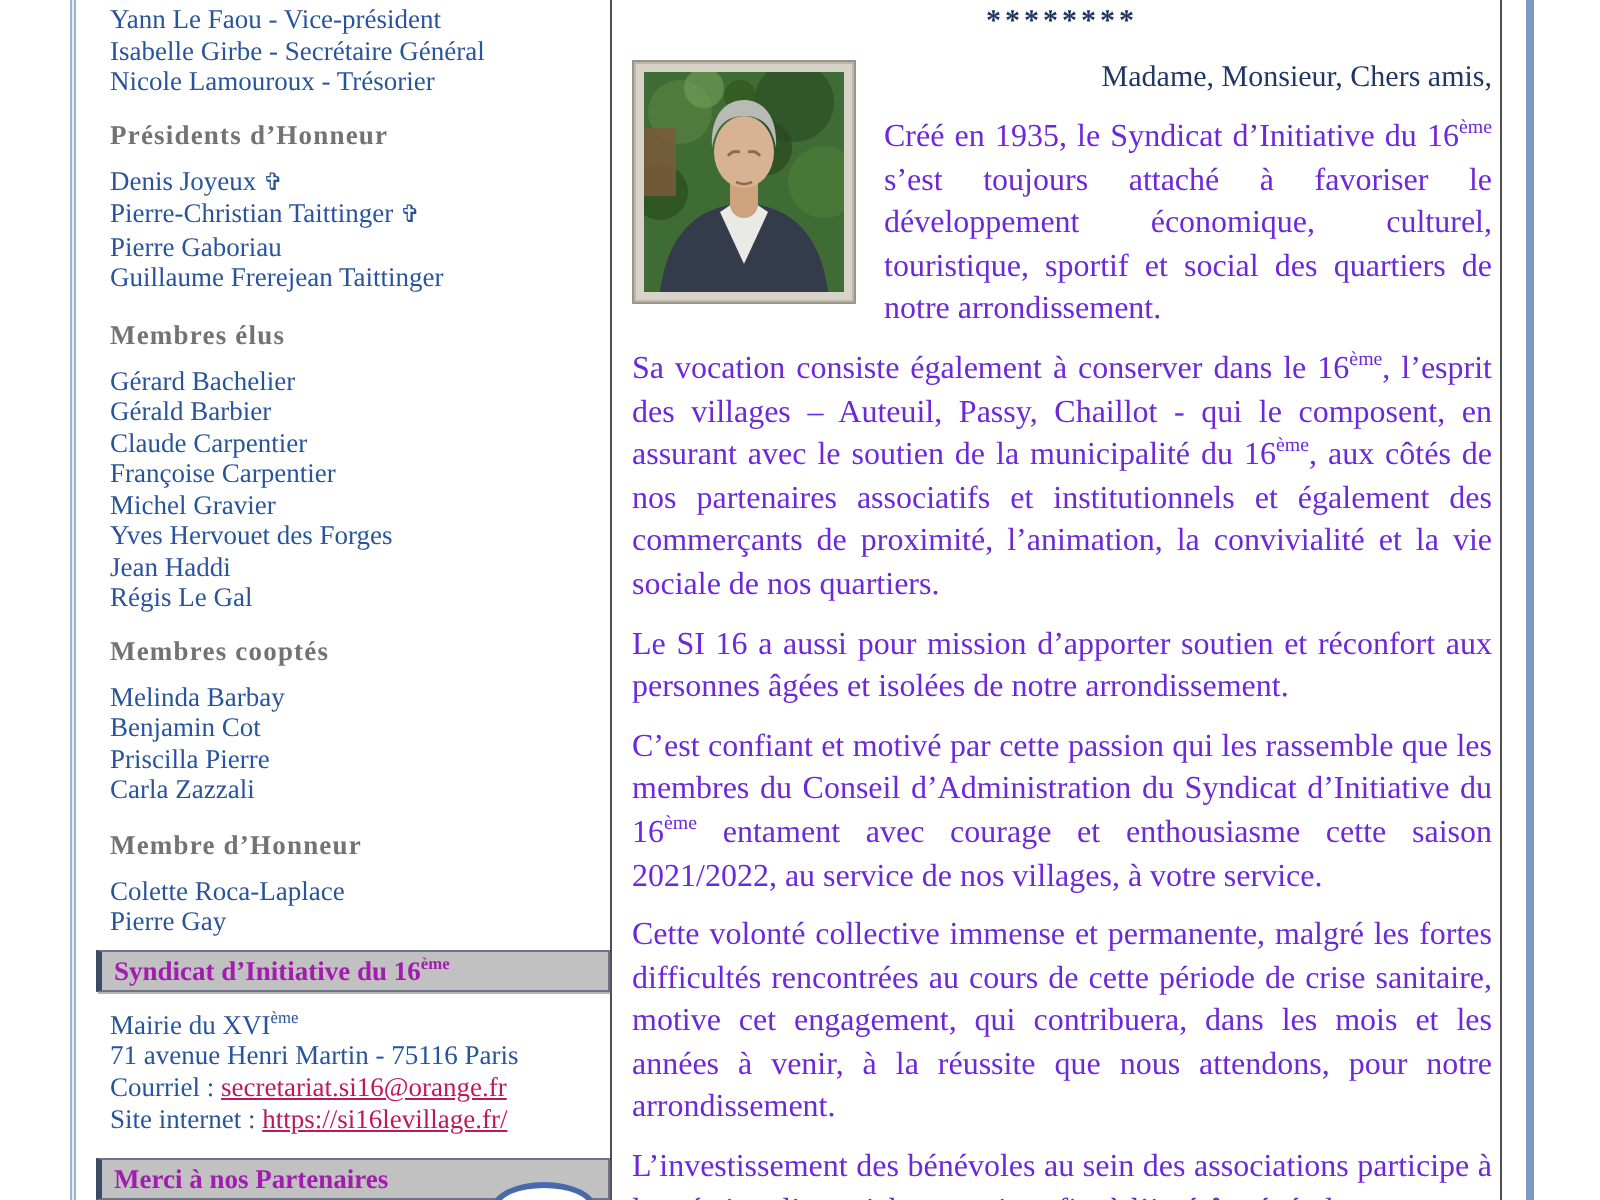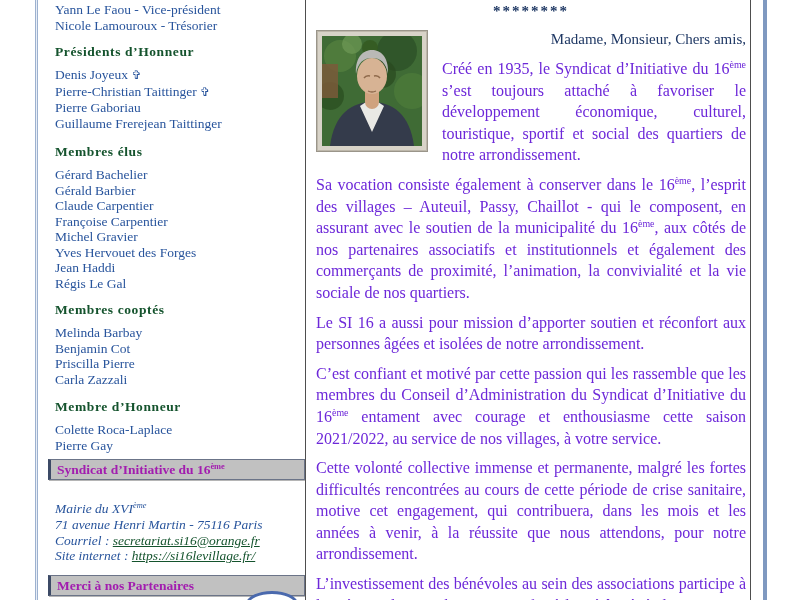--- a/index.html
+++ b/index.html
@@ -12,34 +12,34 @@
   
   .vline { position:absolute; top:0; height:600px; }
   .page-border-left  { left:35px;  width:3px; background:linear-gradient(to right,#9db1cf 1px,#e8eef7 1px,#e8eef7 2px,#9db1cf 2px); }
   .page-border-right { left:763px; width:4px; background:#7f99c0; }
   .box-border-left   { left:305px; width:1px; background:#4e4e4e; }
   .box-border-right  { left:750px; width:1px; background:#4e4e4e; }
 
   
   .sidebar { position:absolute; left:48px; top:2px; width:257px; }
   .side-line { font-size:13.5px; line-height:15.5px; color:#28549c; padding-left:7px; white-space:nowrap; }
-  .side-head { font-weight:bold; color:#14532d; font-size:13.5px; letter-spacing:.6px;
+  .side-head { font-weight:bold; color:#737373; font-size:13.5px; letter-spacing:.6px;
                line-height:17px; margin:10px 0 7px; padding-left:7px; white-space:nowrap; }
   .side-head.mt12 { margin-top:12px; }
   .cross { font-size:12px; color:#28549c; }
   .side-bar-box {
     background:#c1c1c1; border:1px solid #6b7488; border-left:3px solid #3c4a66;
     box-shadow:1px 1px 0 rgba(90,90,90,.45);
     font-weight:bold; font-size:13.5px; color:#a21caf;
     line-height:19px; height:21px; padding-left:6px; margin-top:6px; white-space:nowrap;
   }
   .side-bar-box.partners { margin-top:11px; }
-  .addr { margin-top:21px;font-style:italic; }
+  .addr { margin-top:9px; }
   .addr .side-line { line-height:15.8px; }
-  a.doc-link { color:#14532d; text-decoration:underline; cursor:pointer; }
+  a.doc-link { color:#be185d; text-decoration:underline; cursor:pointer; }
   sup { font-size:.62em; vertical-align:super; line-height:0; }
 
   
   .main { position:absolute; left:305px; top:0; width:445px; padding:0 4px 0 11px; }
   .separator { text-align:center; font-weight:bold; font-size:15px; letter-spacing:2px;
                line-height:18px; margin:2px 0 8px; color:#1f3864; }
   .salutation { font-size:15px; line-height:22px; margin:0 0 8px;text-align:right; }
   .para { font-size:16px; line-height:21.6px; text-align:justify; margin:0 0 8px; color:#6d28d9; }
   .photo-frame {
     float:left; width:112px; height:122px; margin:2px 14px 6px 0;
@@ -58,20 +58,21 @@
 <div class="page">
 
   <div class="vline page-border-left"></div>
   <div class="vline box-border-left"></div>
   <div class="vline box-border-right"></div>
   <div class="vline page-border-right"></div>
 
   <div class="sidebar">
 
     <div class="side-line">Yann Le Faou - Vice-président</div>
+    <div class="side-line">Isabelle Girbe - Secrétaire Général</div>
     <div class="side-line">Nicole Lamouroux - Trésorier</div>
 
     <div class="side-head">Présidents d’Honneur</div>
     <div class="side-line"><span>Denis Joyeux</span> <span class="cross">✞</span></div>
     <div class="side-line"><span>Pierre-Christian Taittinger</span> <span class="cross">✞</span></div>
     <div class="side-line">Pierre Gaboriau</div>
     <div class="side-line">Guillaume Frerejean Taittinger</div>
 
     <div class="side-head mt12">Membres élus</div>
     <div class="side-line">Gérard Bachelier</div>

